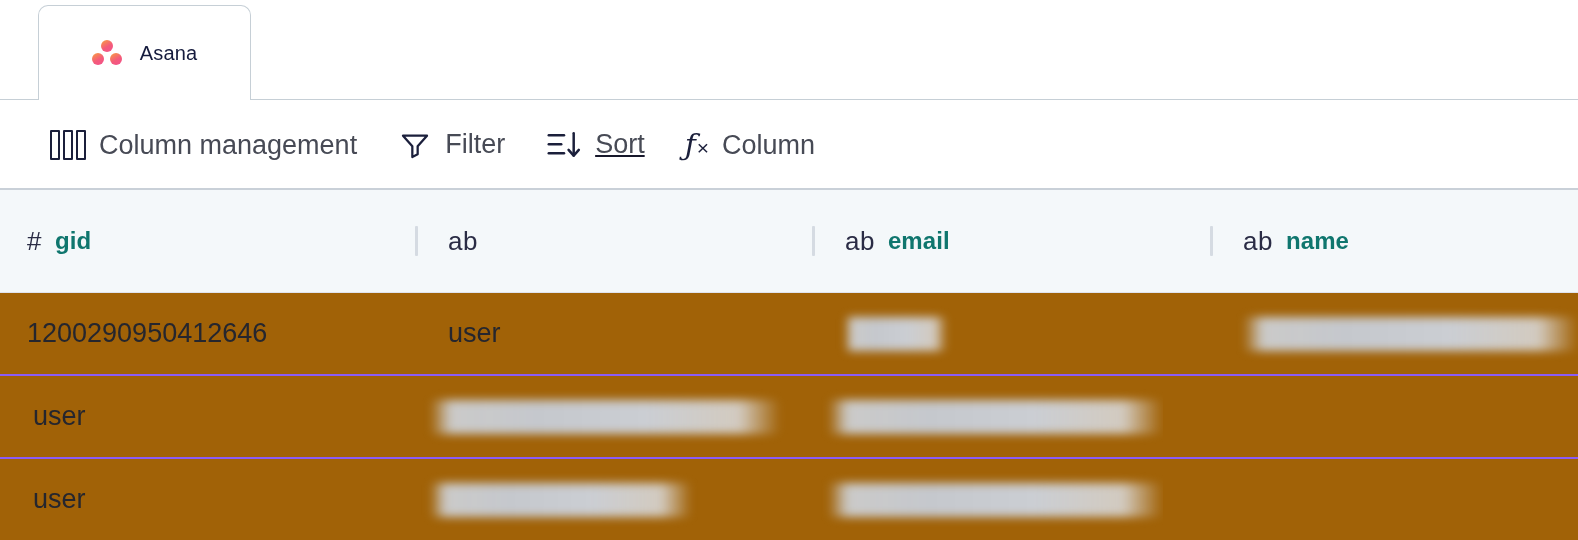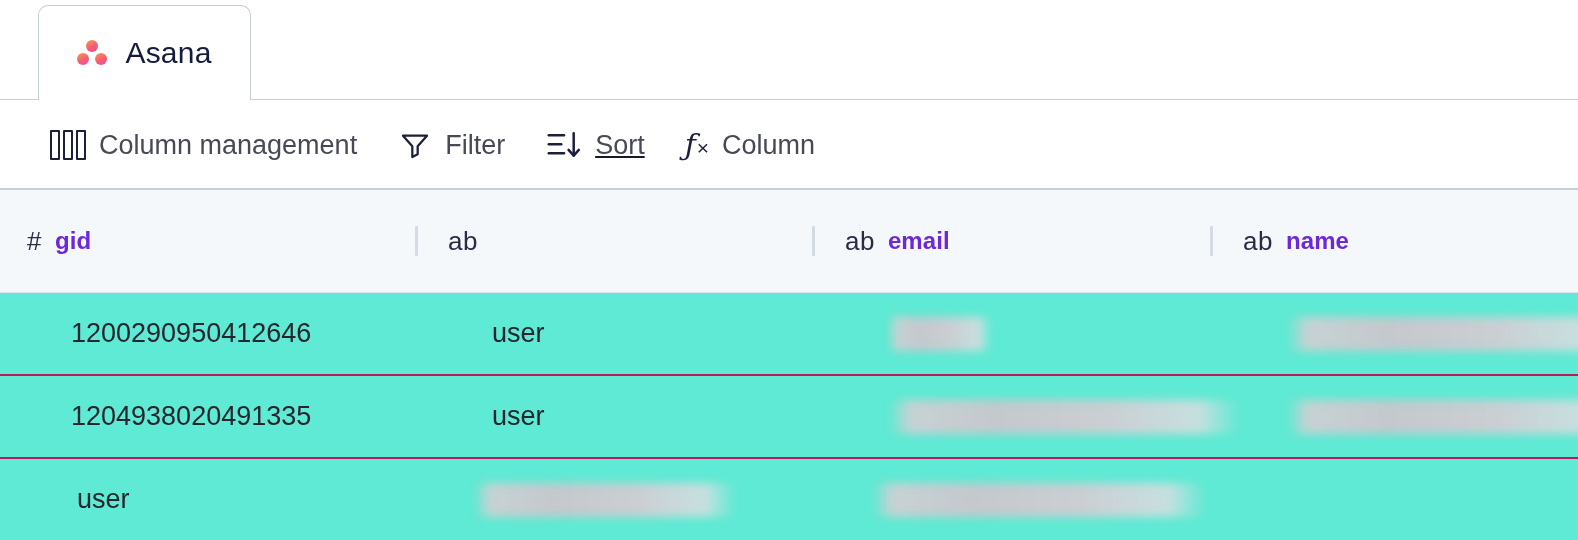--- a/index.html
+++ b/index.html
@@ -57,21 +57,21 @@
     position: absolute;
     width: 12px;
     height: 12px;
     border-radius: 50%;
     background: linear-gradient(150deg, #f9a03f 0%, #f45b7a 55%, #f2518d 100%);
   }
   .asana-logo .dot-top   { left: 9px;  top: 0px; }
   .asana-logo .dot-left  { left: 0px;  top: 13px; }
   .asana-logo .dot-right { left: 18px; top: 13px; }
   .tab-label {
-    font-size: 30px;
+    font-size: 20px;
     font-weight: 400;
     color: #151b3d;
     letter-spacing: .2px;
     white-space: nowrap;
     text-align: center;
   }
 
   
   .toolbar {
     position: relative;
@@ -85,21 +85,21 @@
   .toolbar-baseline {
     position: absolute;
     left: 0;
     right: 0;
     bottom: 0;
     height: 2px;
     background: #c9d0d8;
   }
   .tool {
     display: flex;
-    align-items: center;
+    align-items: flex-start;
     gap: 13px;
     margin-right: 41px;
     cursor: pointer;
     white-space: nowrap;
   }
   .tool-label {
     font-size: 27px;
     color: #474a55;
     font-weight: 400;
   }
@@ -150,23 +150,22 @@
     box-sizing: border-box;
     position: relative;
   }
   .head-row {
     height: 103px;
     background: #f4f8fa;
     border-bottom: 1px solid #dfe3ee;
   }
   .data-row {
     height: 83px;
-    background: #5eead4;
-    border-bottom: 2px solid #be185d;
-    padding-left: 44px;
+    background: #a16207;
+    border-bottom: 2px solid #8b5cf6;
   }
 
   .cell {
     box-sizing: border-box;
     display: flex;
     align-items: center;
     height: 100%;
     position: relative;
     flex: 0 0 auto;
     overflow: hidden;
@@ -192,21 +191,21 @@
   .type-glyph {
     font-size: 26px;
     color: #2a2c45;
     font-weight: 400;
     letter-spacing: .5px;
     line-height: 1;
   }
   .head-name {
     font-size: 24px;
     font-weight: 700;
-    color: #6d28d9;
+    color: #0f766e;
     letter-spacing: .1px;
   }
 
   .cell-text {
     font-size: 27px;
     color: #25262e;
     font-weight: 400;
     white-space: nowrap;
   }
 
@@ -316,23 +315,20 @@
     </div>
     <div class="cell c-name">
       <span class="redacted" style="width: 102px;"></span>
     </div>
     <div class="cell c-email">
       <span class="redacted" style="width: 368px;"></span>
     </div>
   </div>
 
   <div class="row data-row">
-    <div class="cell c-gid">
-      <span class="cell-text">1204938020491335</span>
-    </div>
     <div class="cell c-type">
       <span class="cell-text">user</span>
     </div>
     <div class="cell c-name">
       <span class="redacted" style="width: 351px;"></span>
     </div>
     <div class="cell c-email">
       <span class="redacted" style="width: 368px;"></span>
     </div>
   </div>

